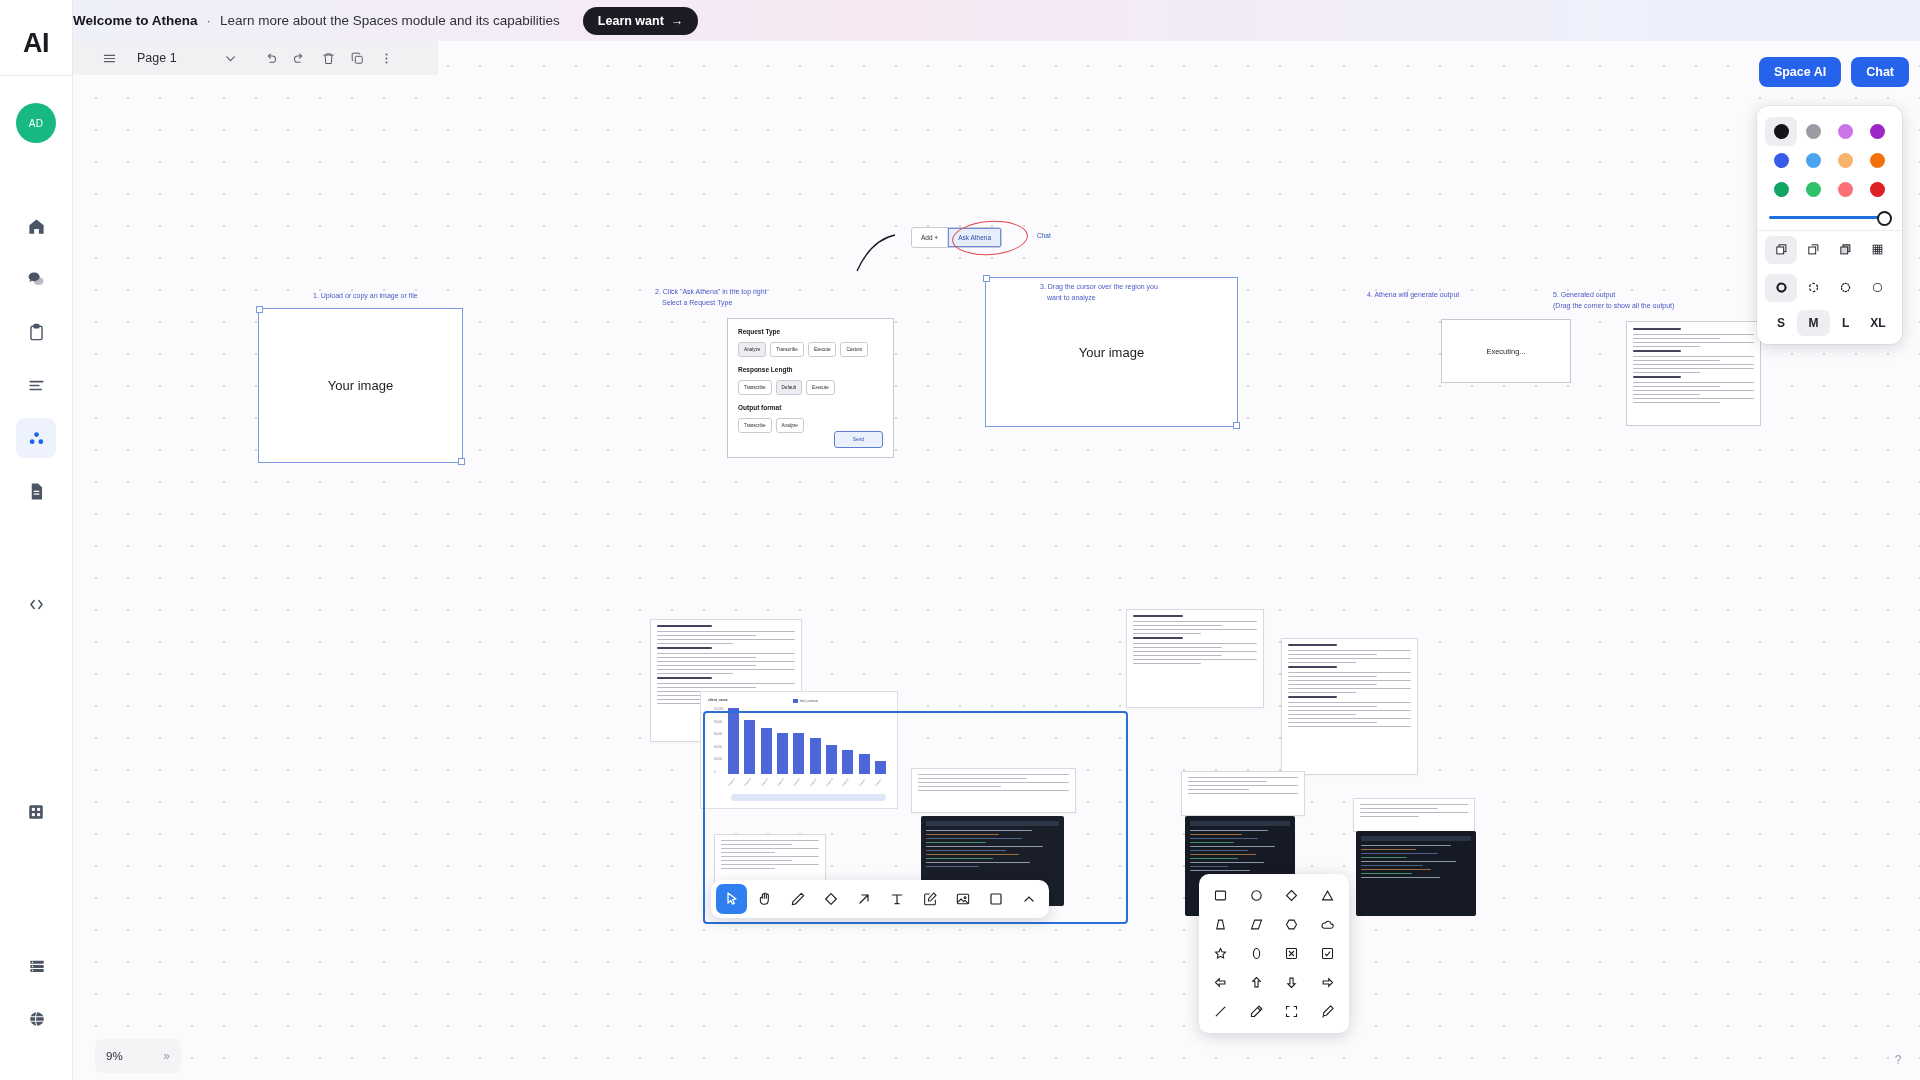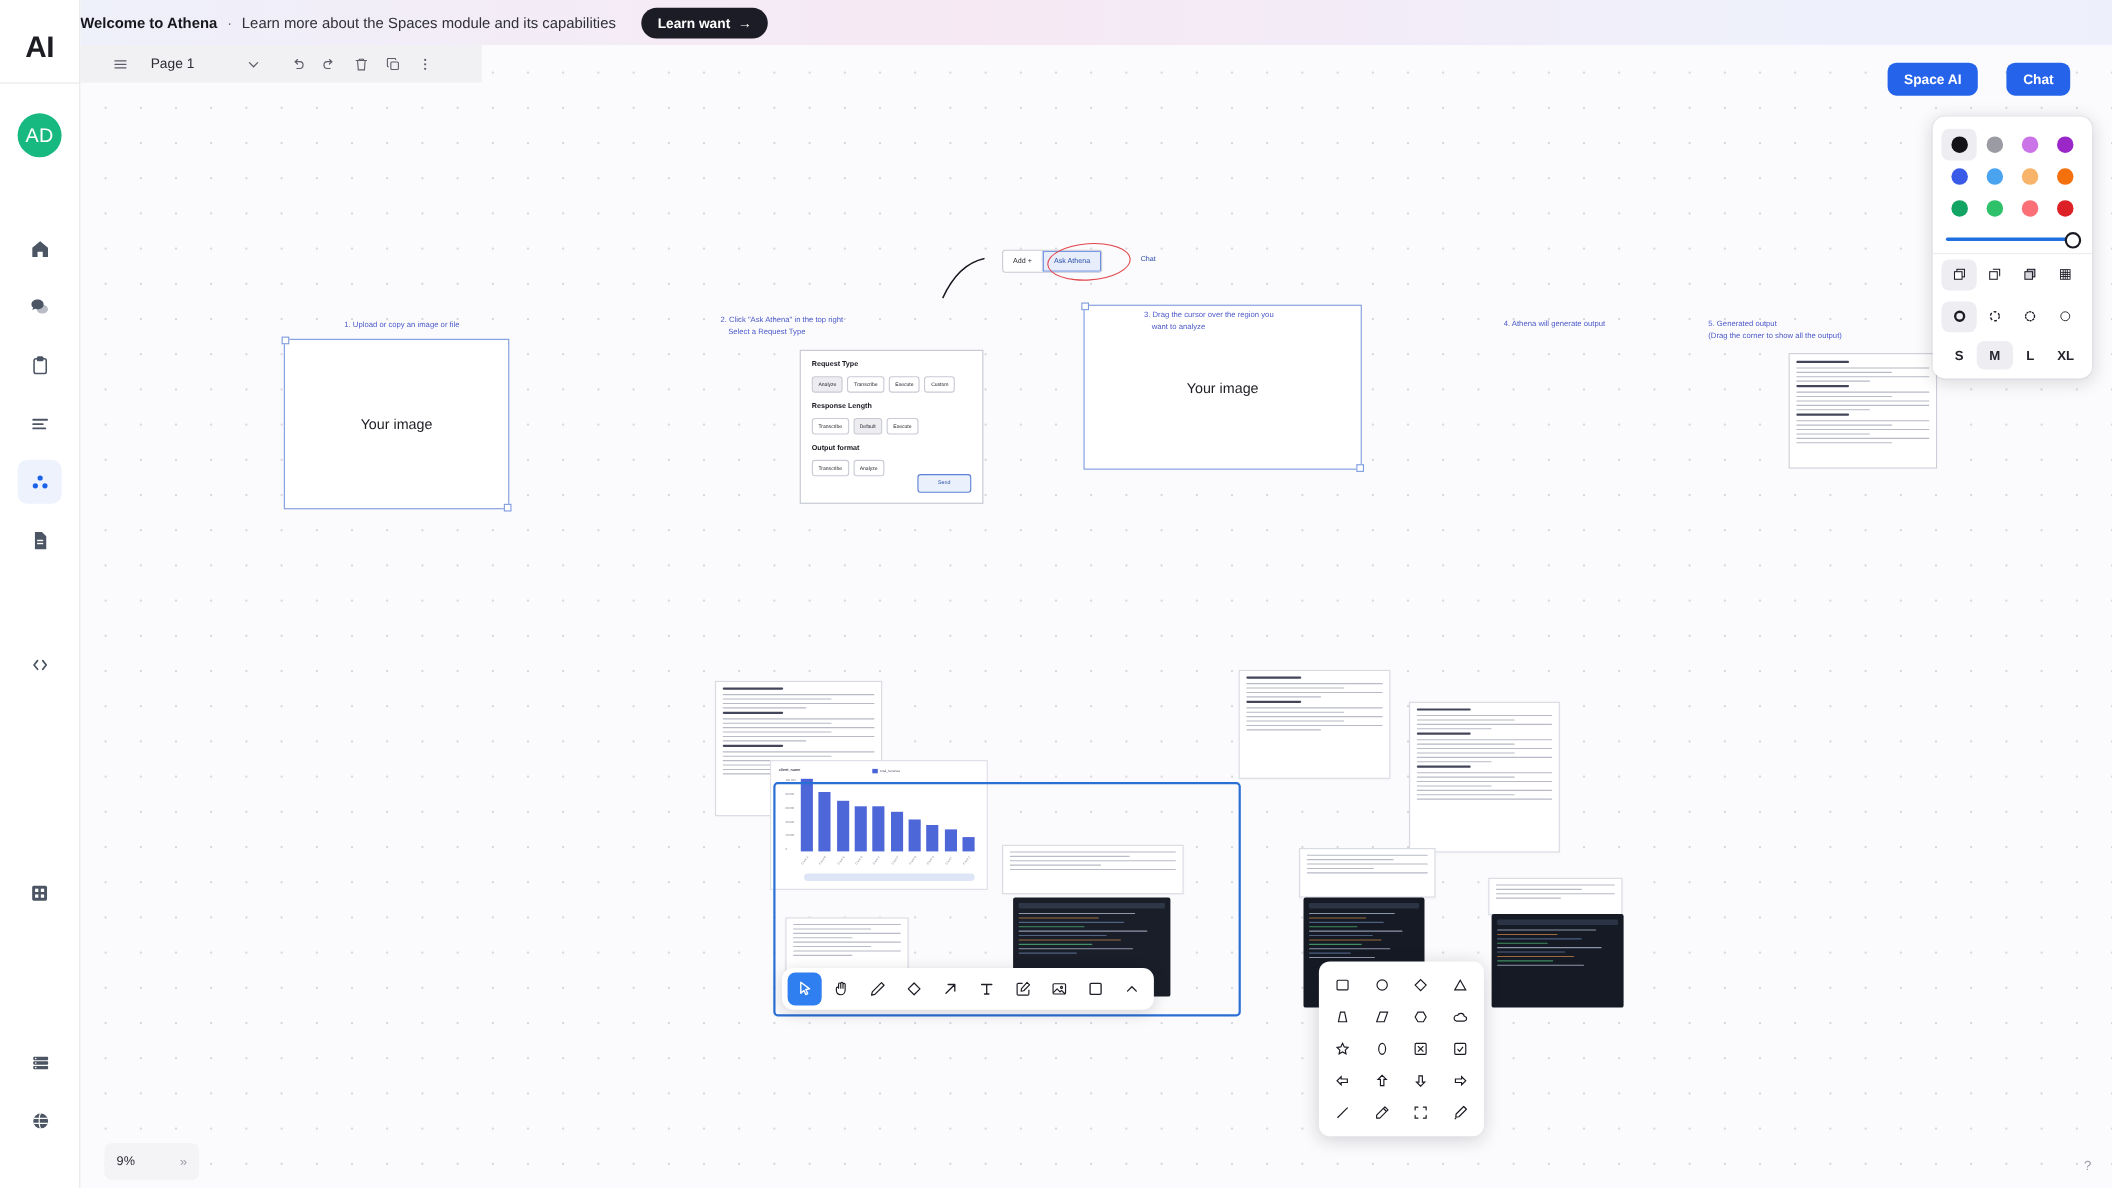--- a/index.html
+++ b/index.html
@@ -16,21 +16,21 @@
     background: #ffffff; border-right: 1px solid #e8e8ec;
     display: flex; flex-direction: column; align-items: center; z-index: 40;
   }
   #brand-logo {
     margin-top: 18px; font-size: 27px; font-weight: 700; color: #1c1c22;
     letter-spacing: -0.5px; height: 50px; display: flex; align-items: center;
   }
   #rail-divider { width: 73px; height: 1px; background: #e8e8ec; margin-top: 7px; }
   .avatar {
     margin-top: 27px; width: 40px; height: 40px; border-radius: 50%;
-    background: #17b980; color: #fff; font-size: 18px; font-weight: 500;
+    background: #17b980; color: #fff; font-size: 10px; font-weight: 500;
     display: flex; align-items: center; justify-content: center; letter-spacing: .4px;
   }
   .rail-icons { margin-top: 63px; display: flex; flex-direction: column; align-items: center; }
   .rail-btn {
     width: 40px; height: 40px; border-radius: 9px; display: flex;
     align-items: center; justify-content: center; margin-bottom: 13px;
     color: #4b5563;
   }
   .rail-btn.active { background: #eef2fd; }
   .rail-btn svg { display: block; }
@@ -71,21 +71,21 @@
     padding-left: 23px; z-index: 28;
   }
   .ct-btn {
     width: 27px; height: 27px; border-radius: 6px; display: flex;
     align-items: center; justify-content: center; color: #5c5c68; cursor: pointer;
   }
   #page-label { font-size: 12.5px; color: #2c2c34; margin-left: 12px; margin-right: 38px; }
   .ct-gap { width: 9px; }
 
   
-  #header-actions { position: absolute; right: 38px; top: 57px; display: flex; gap: 26px; z-index: 35; }
+  #header-actions { position: absolute; right: 11px; top: 57px; display: flex; gap: 10px; z-index: 35; }
   .hdr-btn {
     background: #2563eb; color: #fff; border: none; border-radius: 8px;
     font-size: 12.5px; font-weight: 700; padding: 8px 15px; cursor: pointer;
   }
 
   
   #style-panel {
     position: absolute; right: 18px; top: 106px; width: 145px;
     background: #ffffff; border-radius: 11px;
     box-shadow: 0 3px 16px rgba(20,20,40,.16), 0 0 0 1px rgba(30,30,60,.05);
@@ -432,20 +432,23 @@
       <span class="rp-chip">Transcribe</span>
       <span class="rp-chip">Analyze</span>
     </div>
     <div id="rp-send">Send</div>
   </div>
 
   <div class="img-card" style="left:912px; top:236px; width:253px; height:150px;">
     <span>Your image</span>
   </div>
 
+  <div id="executing-card">
+    <span>Executing...</span>
+  </div>
 
   <div id="gen-output">
     <div class="tline hd"></div>
     <div class="tline"></div>
       <div class="tline sh2"></div>
     <div class="tline"></div>
       <div class="tline sh"></div>
     <div class="tline dk hd"></div>
     <div class="tline"></div>
       <div class="tline sh2"></div>

